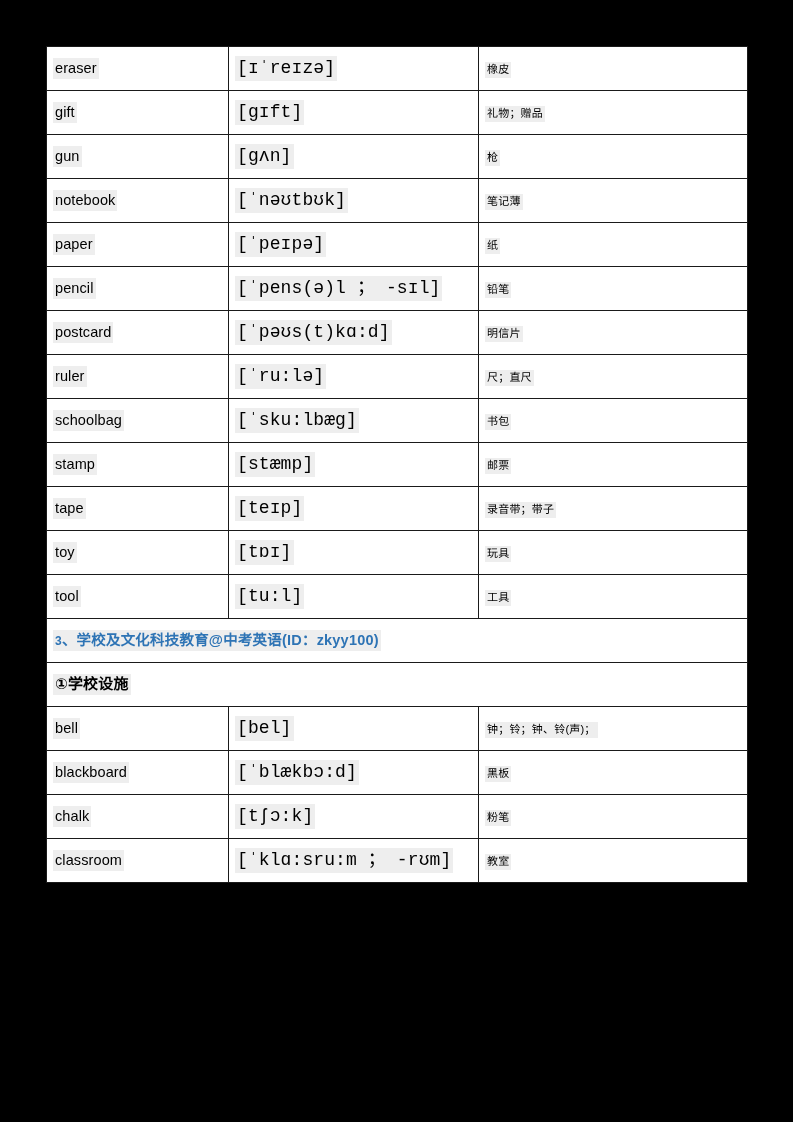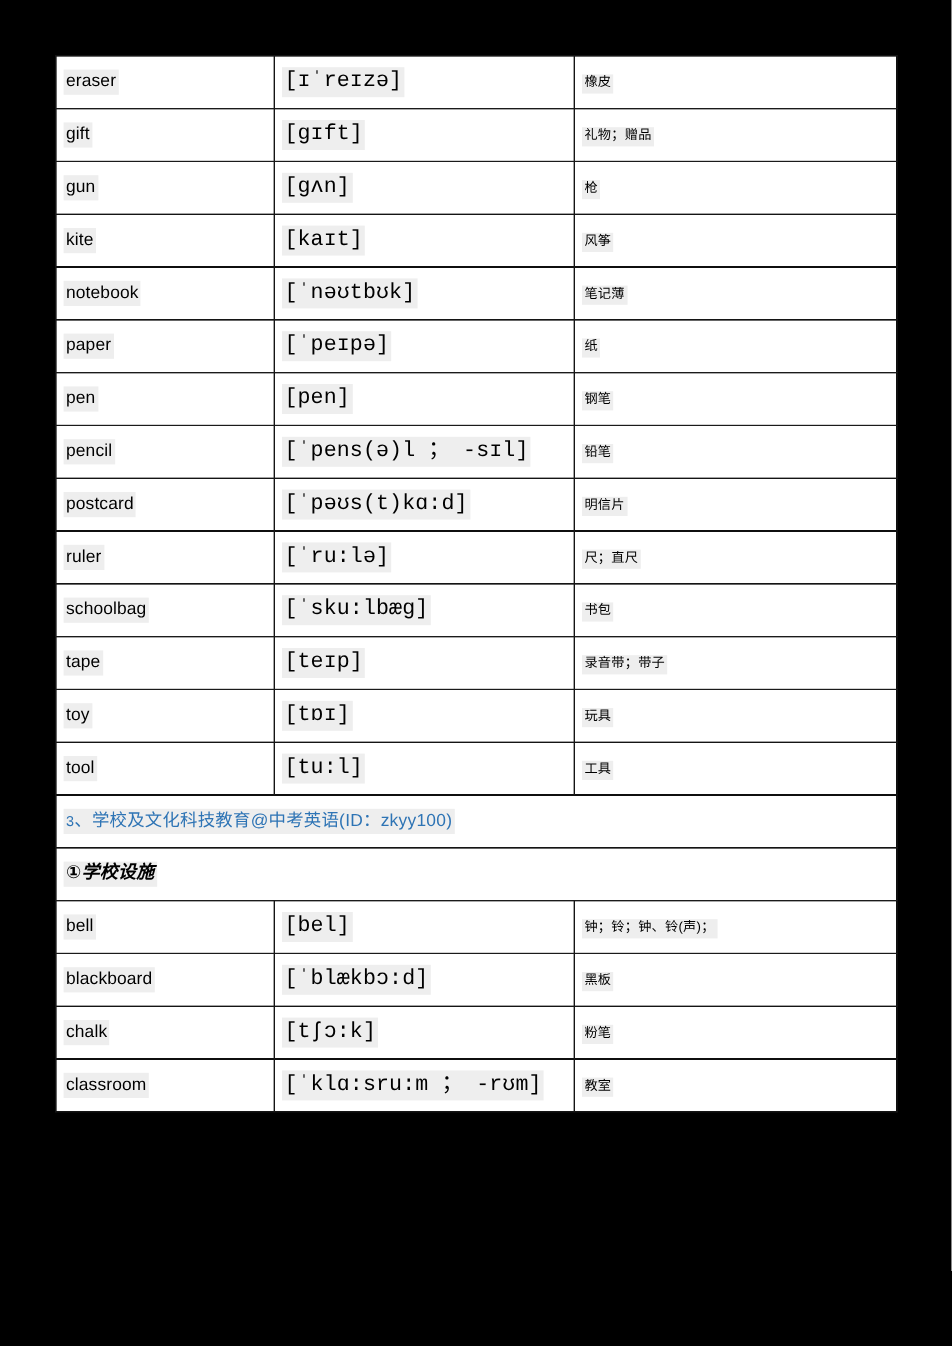--- a/index.html
+++ b/index.html
@@ -53,31 +53,30 @@
   td.word .txt    { font-size: 14.5px; letter-spacing: 0.1px; }
   td.phon .txt    { font-size: 18px; letter-spacing: 0.1px; font-family: Liberation Mono, monospace; }
   td.mean .txt    { font-size: 11px; letter-spacing: 0.2px; }
 
   
   td.heading-blue {
     height: 42px;
   }
   td.heading-blue .txt {
     color: #2e74b5;
-    font-weight: normal;
+    font-weight: bold;
     font-size: 14.5px;
     letter-spacing: 0.2px;
   }
   td.heading-blue .num {
     font-size: 12px;
     vertical-align: baseline;
   }
   td.heading-sub {
     height: 42px;
-    font-style: italic;
   }
   td.heading-sub .txt {
     color: #000000;
     font-weight: bold;
     font-size: 15px;
     letter-spacing: 0.2px;
   }
 </style>
 </head>
 <body>
@@ -99,58 +98,53 @@
           <td class="word"><span class="txt">gift</span></td>
           <td class="phon"><span class="txt">[gɪft]</span></td>
           <td class="mean"><span class="txt">礼物；赠品</span></td>
         </tr>
         <tr>
           <td class="word"><span class="txt">gun</span></td>
           <td class="phon"><span class="txt">[gʌn]</span></td>
           <td class="mean"><span class="txt">枪</span></td>
         </tr>
         <tr>
-          <td class="word"><span class="txt">kite</span></td>
-          <td class="phon"><span class="txt">[kaɪt]</span></td>
-          <td class="mean"><span class="txt">风筝</span></td>
-        </tr>
-        <tr>
           <td class="word"><span class="txt">notebook</span></td>
           <td class="phon"><span class="txt">[ˈnəʊtbʊk]</span></td>
           <td class="mean"><span class="txt">笔记薄</span></td>
         </tr>
         <tr>
           <td class="word"><span class="txt">paper</span></td>
           <td class="phon"><span class="txt">[ˈpeɪpə]</span></td>
           <td class="mean"><span class="txt">纸</span></td>
-        </tr>
-        <tr>
-          <td class="word"><span class="txt">pen</span></td>
-          <td class="phon"><span class="txt">[pen]</span></td>
-          <td class="mean"><span class="txt">钢笔</span></td>
         </tr>
         <tr>
           <td class="word"><span class="txt">pencil</span></td>
           <td class="phon"><span class="txt">[ˈpens(ə)l ；  -sɪl]</span></td>
           <td class="mean"><span class="txt">铅笔</span></td>
         </tr>
         <tr>
           <td class="word"><span class="txt">postcard</span></td>
           <td class="phon"><span class="txt">[ˈpəʊs(t)kɑ:d]</span></td>
           <td class="mean"><span class="txt">明信片</span></td>
         </tr>
         <tr>
           <td class="word"><span class="txt">ruler</span></td>
           <td class="phon"><span class="txt">[ˈru:lə]</span></td>
           <td class="mean"><span class="txt">尺；直尺</span></td>
         </tr>
         <tr>
           <td class="word"><span class="txt">schoolbag</span></td>
           <td class="phon"><span class="txt">[ˈsku:lbæg]</span></td>
           <td class="mean"><span class="txt">书包</span></td>
+        </tr>
+        <tr>
+          <td class="word"><span class="txt">stamp</span></td>
+          <td class="phon"><span class="txt">[stæmp]</span></td>
+          <td class="mean"><span class="txt">邮票</span></td>
         </tr>
         <tr>
           <td class="word"><span class="txt">tape</span></td>
           <td class="phon"><span class="txt">[teɪp]</span></td>
           <td class="mean"><span class="txt">录音带；带子</span></td>
         </tr>
         <tr>
           <td class="word"><span class="txt">toy</span></td>
           <td class="phon"><span class="txt">[tɒɪ]</span></td>
           <td class="mean"><span class="txt">玩具</span></td>

